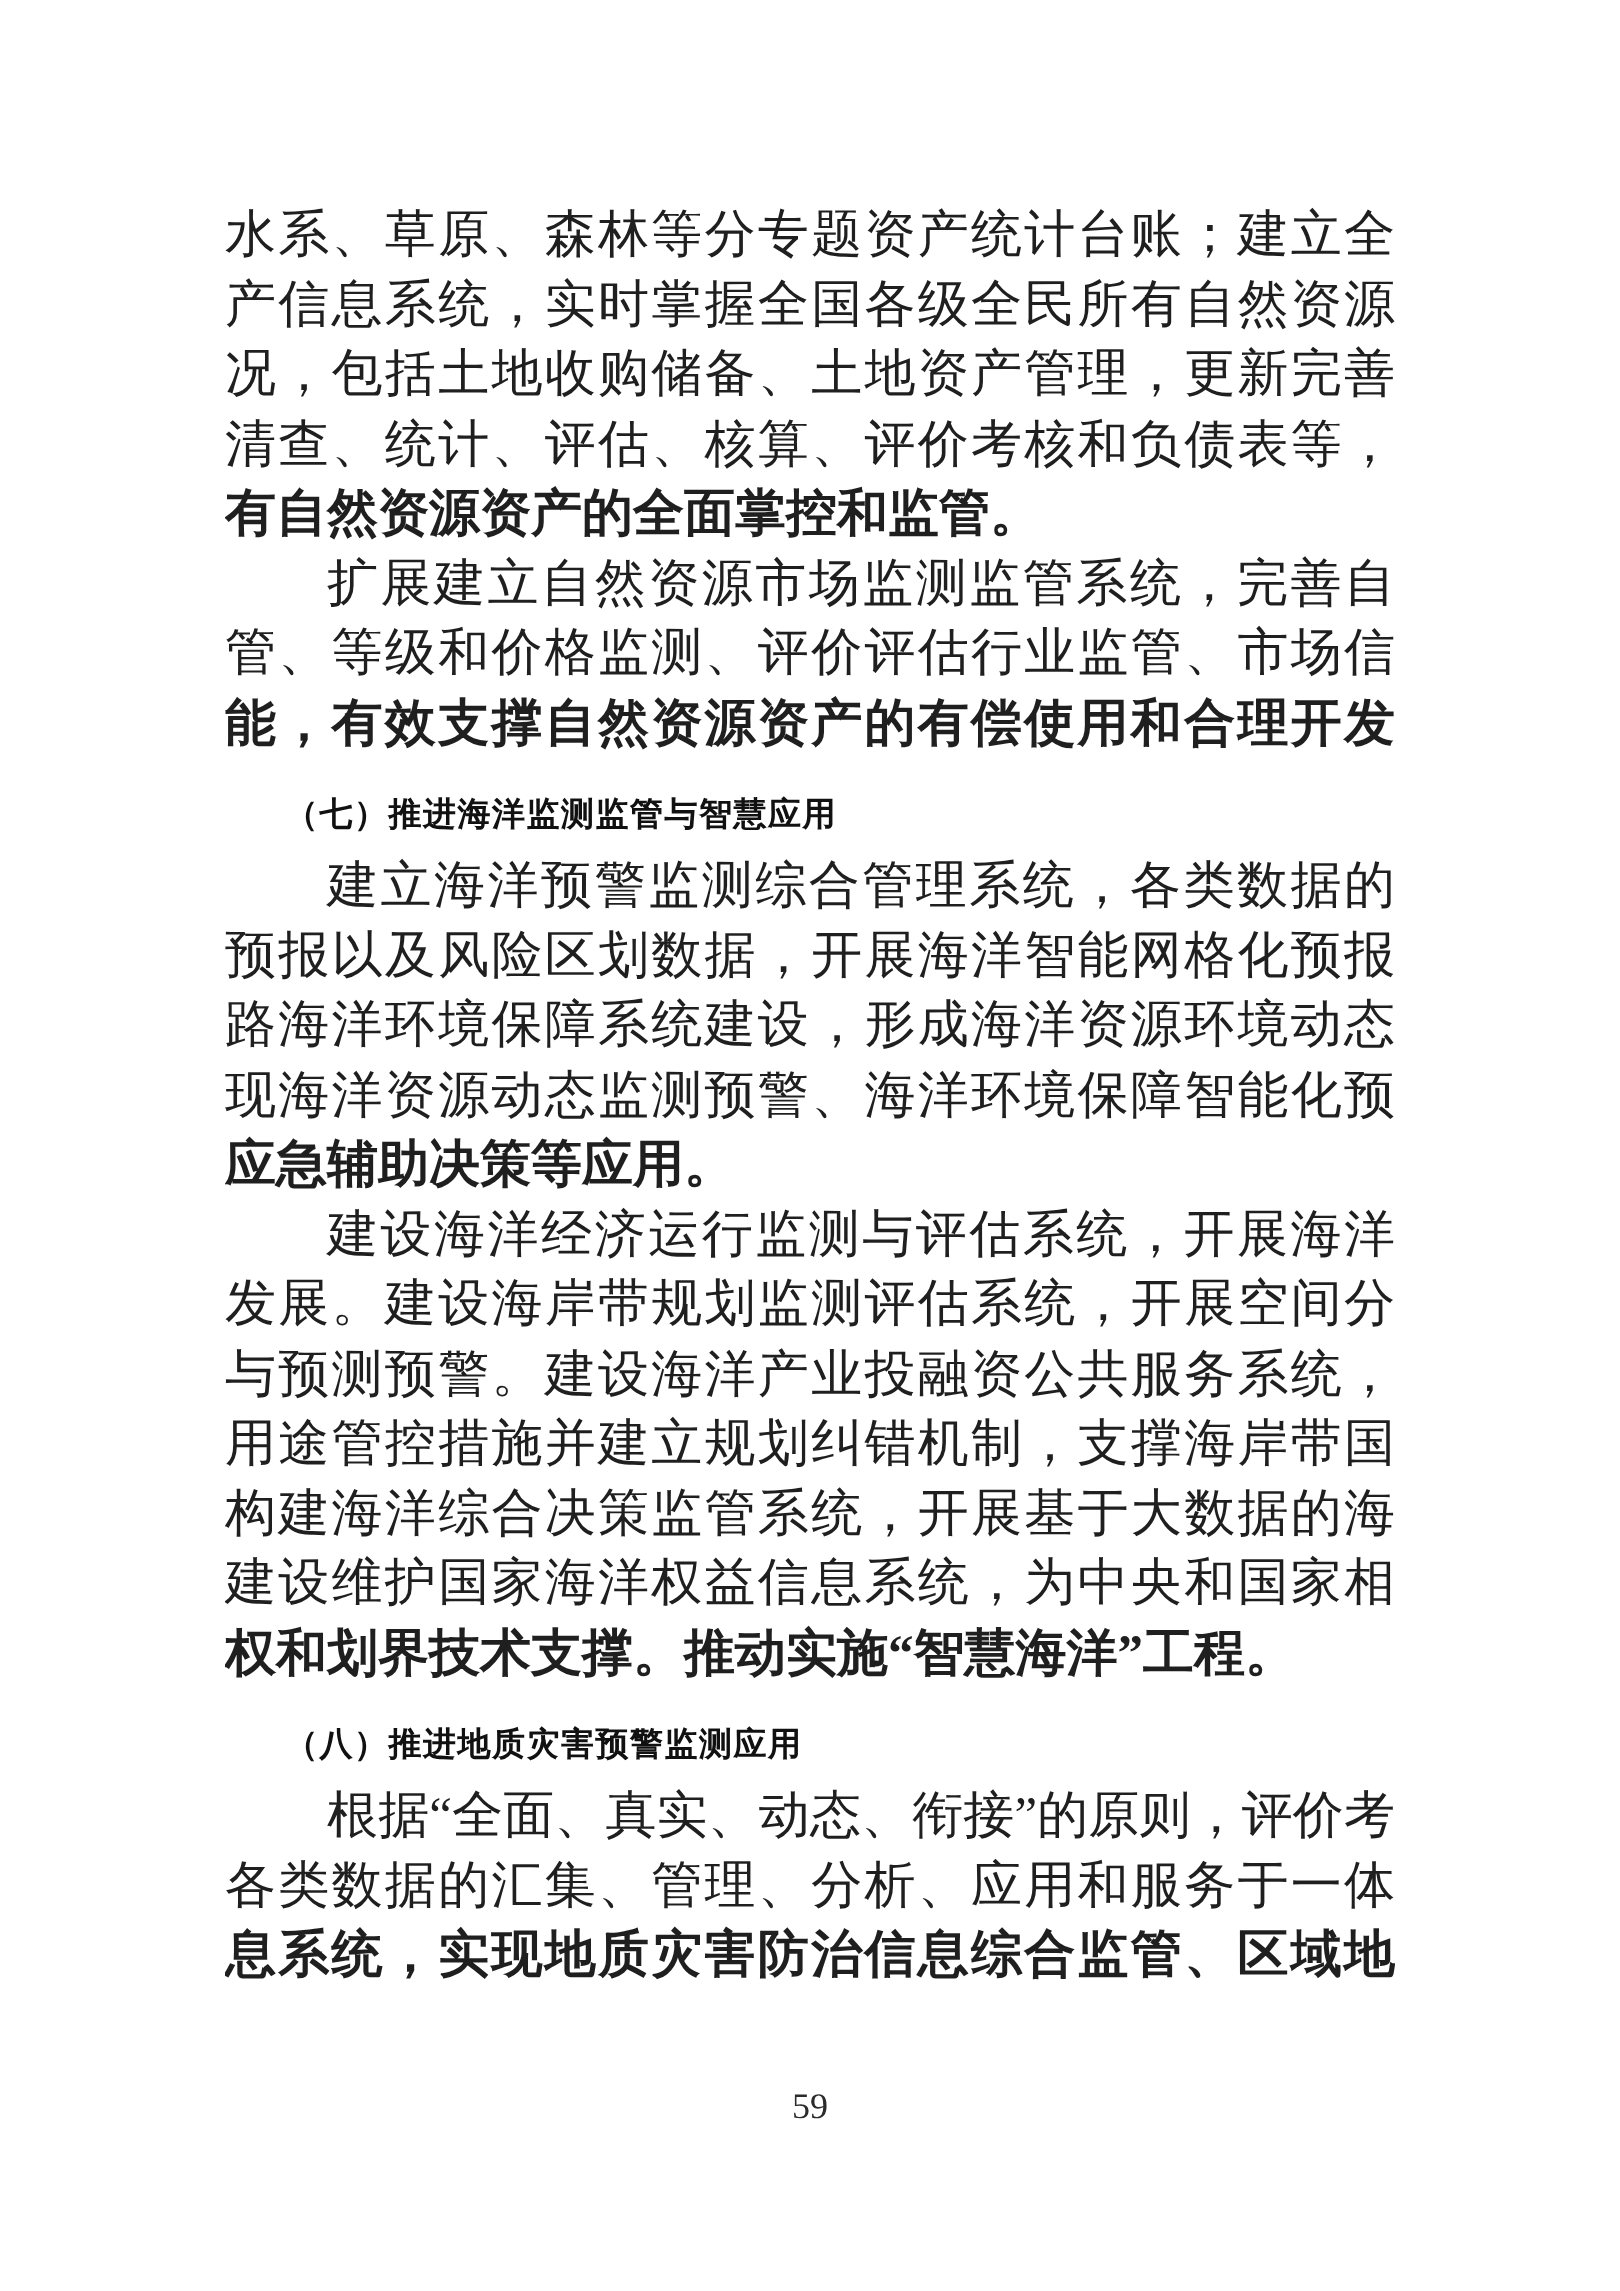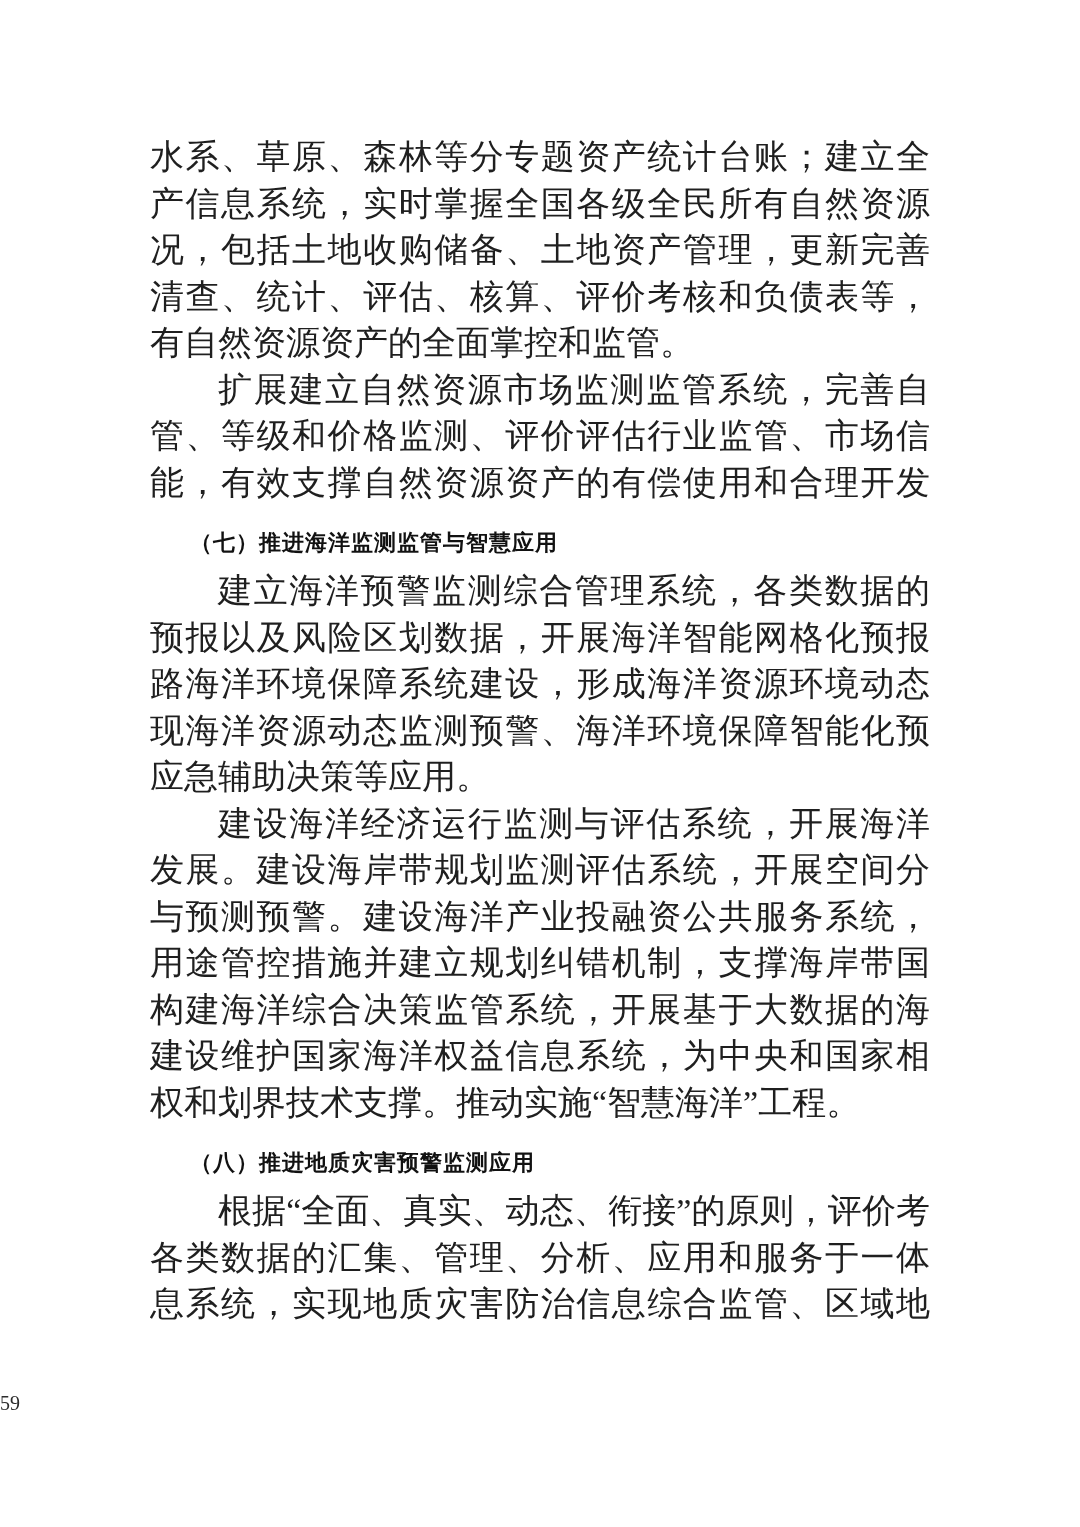--- a/index.html
+++ b/index.html
@@ -30,41 +30,43 @@
   .line {
     font-size: 34px;
     line-height: 46.5px;
     height: 46.5px;
     text-align: justify;
     text-align-last: justify;
     overflow: hidden;
   }
   .line.para-end {
     text-align-last: left;
+    font-weight: bold;
   }
   .line.indented {
     text-indent: 2em;
   }
   .heading {
     font-family: "Liberation Sans", "DejaVu Sans", sans-serif;
     font-weight: 700;
     font-size: 22px;
     line-height: 47px;
     height: 47px;
     margin: 13px 0 2px 0;
     padding-left: 40px;
     color: #111111;
     letter-spacing: 1px;
   }
   .page-number {
     position: absolute;
     top: 1392px;
     left: 0;
     width: 100%;
-    font-size: 20px;
+    text-align: center;
+    font-size: 24px;
     color: #2b2b2b;
   }
 </style>
 </head>
 <body>
 
 <div class="page">
   <div class="document-body">
       <div class="paragraph">
         <div class="line">水系、草原、森林等分专题资产统计台账；建立全民所有自然资源资</div>

